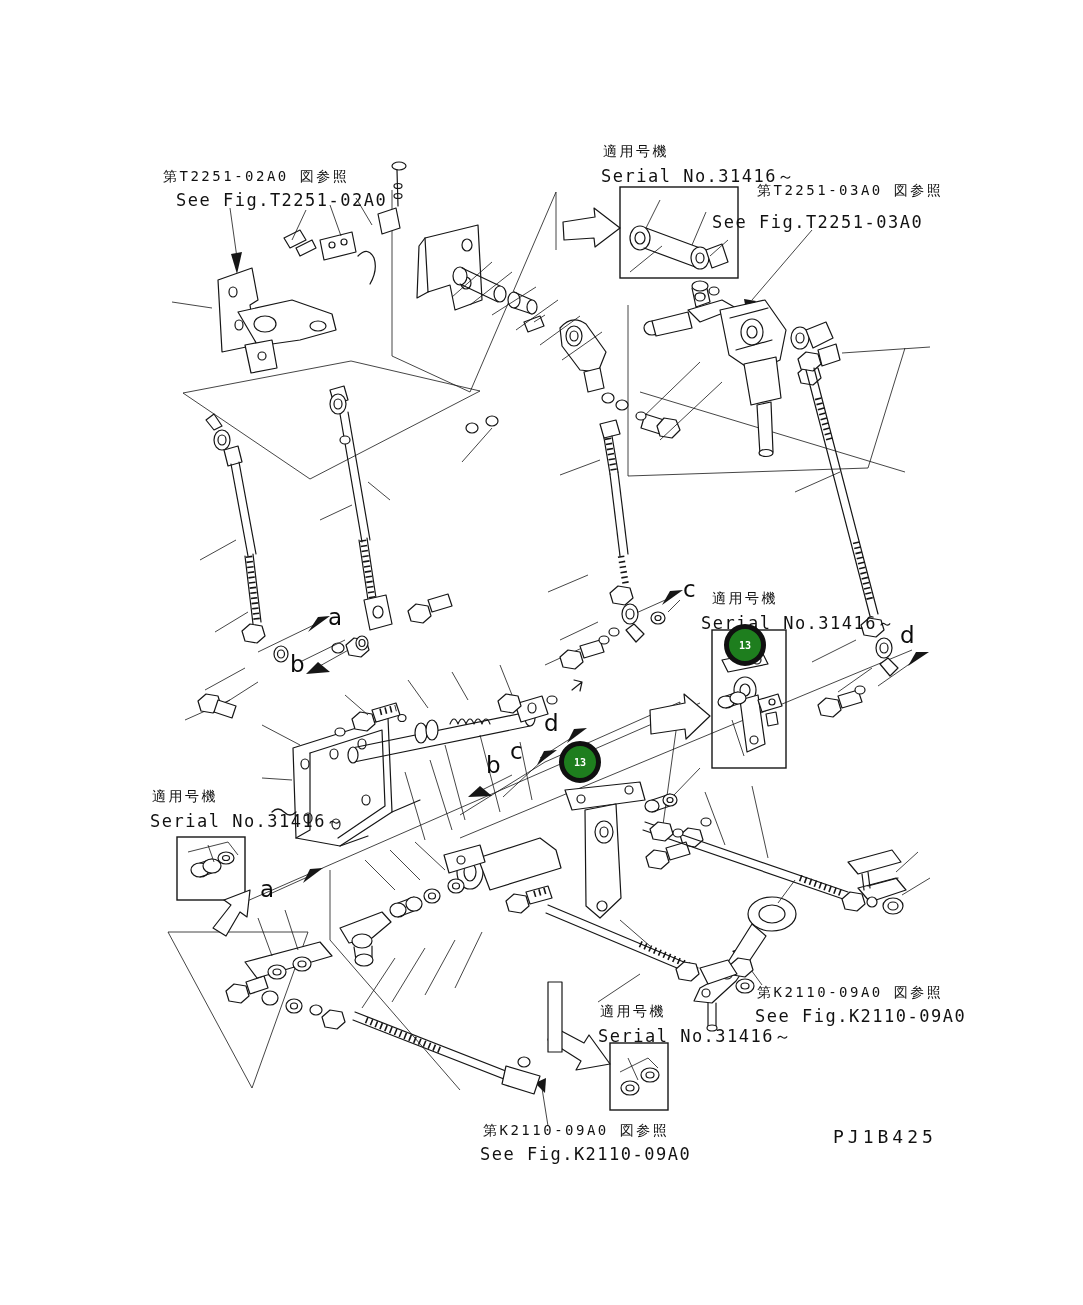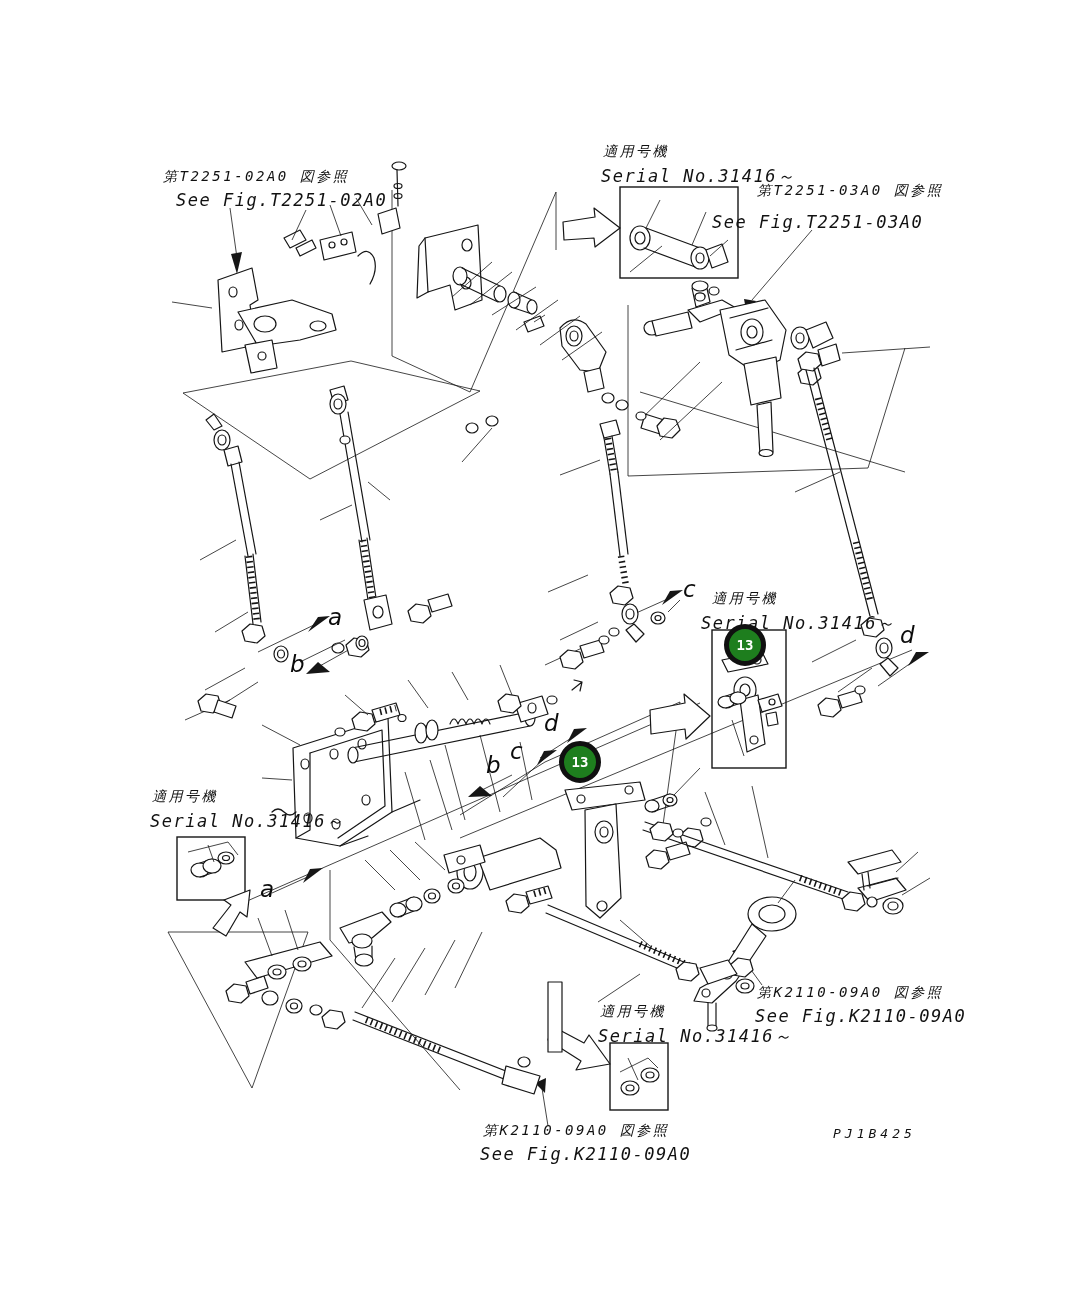--- a/index.html
+++ b/index.html
@@ -5,28 +5,28 @@
   html,body{margin:0;padding:0;background:#ffffff;}
   .stage{position:relative;width:1083px;height:1305px;background:#ffffff;overflow:hidden;
          font-family:"DejaVu Sans Mono","Liberation Mono",monospace;}
   svg{position:absolute;left:0;top:0;}
   .ln{stroke:#161616;stroke-width:1.2;fill:none;stroke-linejoin:round;stroke-linecap:round;}
   .wh{stroke:#161616;stroke-width:1.2;fill:#ffffff;stroke-linejoin:round;}
   .thn{stroke:#161616;stroke-width:0.8;fill:none;}
   .fil{fill:#161616;stroke:none;}
   .thr{stroke:#161616;stroke-width:6.5;fill:none;stroke-dasharray:1.6 3.6;}
   .box{stroke:#161616;stroke-width:1.4;fill:none;}
-  .lbl{position:absolute;color:#111;white-space:nowrap;font-style:italic;}
+  .lbl{position:absolute;color:#111;white-space:nowrap;}
   .jp{font-size:14px;letter-spacing:2.5px;font-weight:500;}
   .en{font-size:17px;letter-spacing:1.5px;}
-  .code{font-size:13px;letter-spacing:4px;}
+  .code{font-size:18px;letter-spacing:4px;}
   .letter{font-size:23px;letter-spacing:0;font-family:"DejaVu Sans","Liberation Sans",sans-serif;color:#0b0b0b;}
   .badge{position:absolute;width:32px;height:32px;border-radius:50%;
          border:5px solid #101010;display:flex;align-items:center;justify-content:center;
-         color:#fff;font-size:14px;font-weight:bold;letter-spacing:0;}
+         color:#fff;font-size:10px;font-weight:bold;letter-spacing:0;}
 </style>
 </head>
 <body>
 
 <div class="stage">
 
 <svg width="1083" height="1305" viewBox="0 0 1083 1305">
 
   <g>
     <polyline class="thn" points="183,393 351,361 480,391"></polyline>

